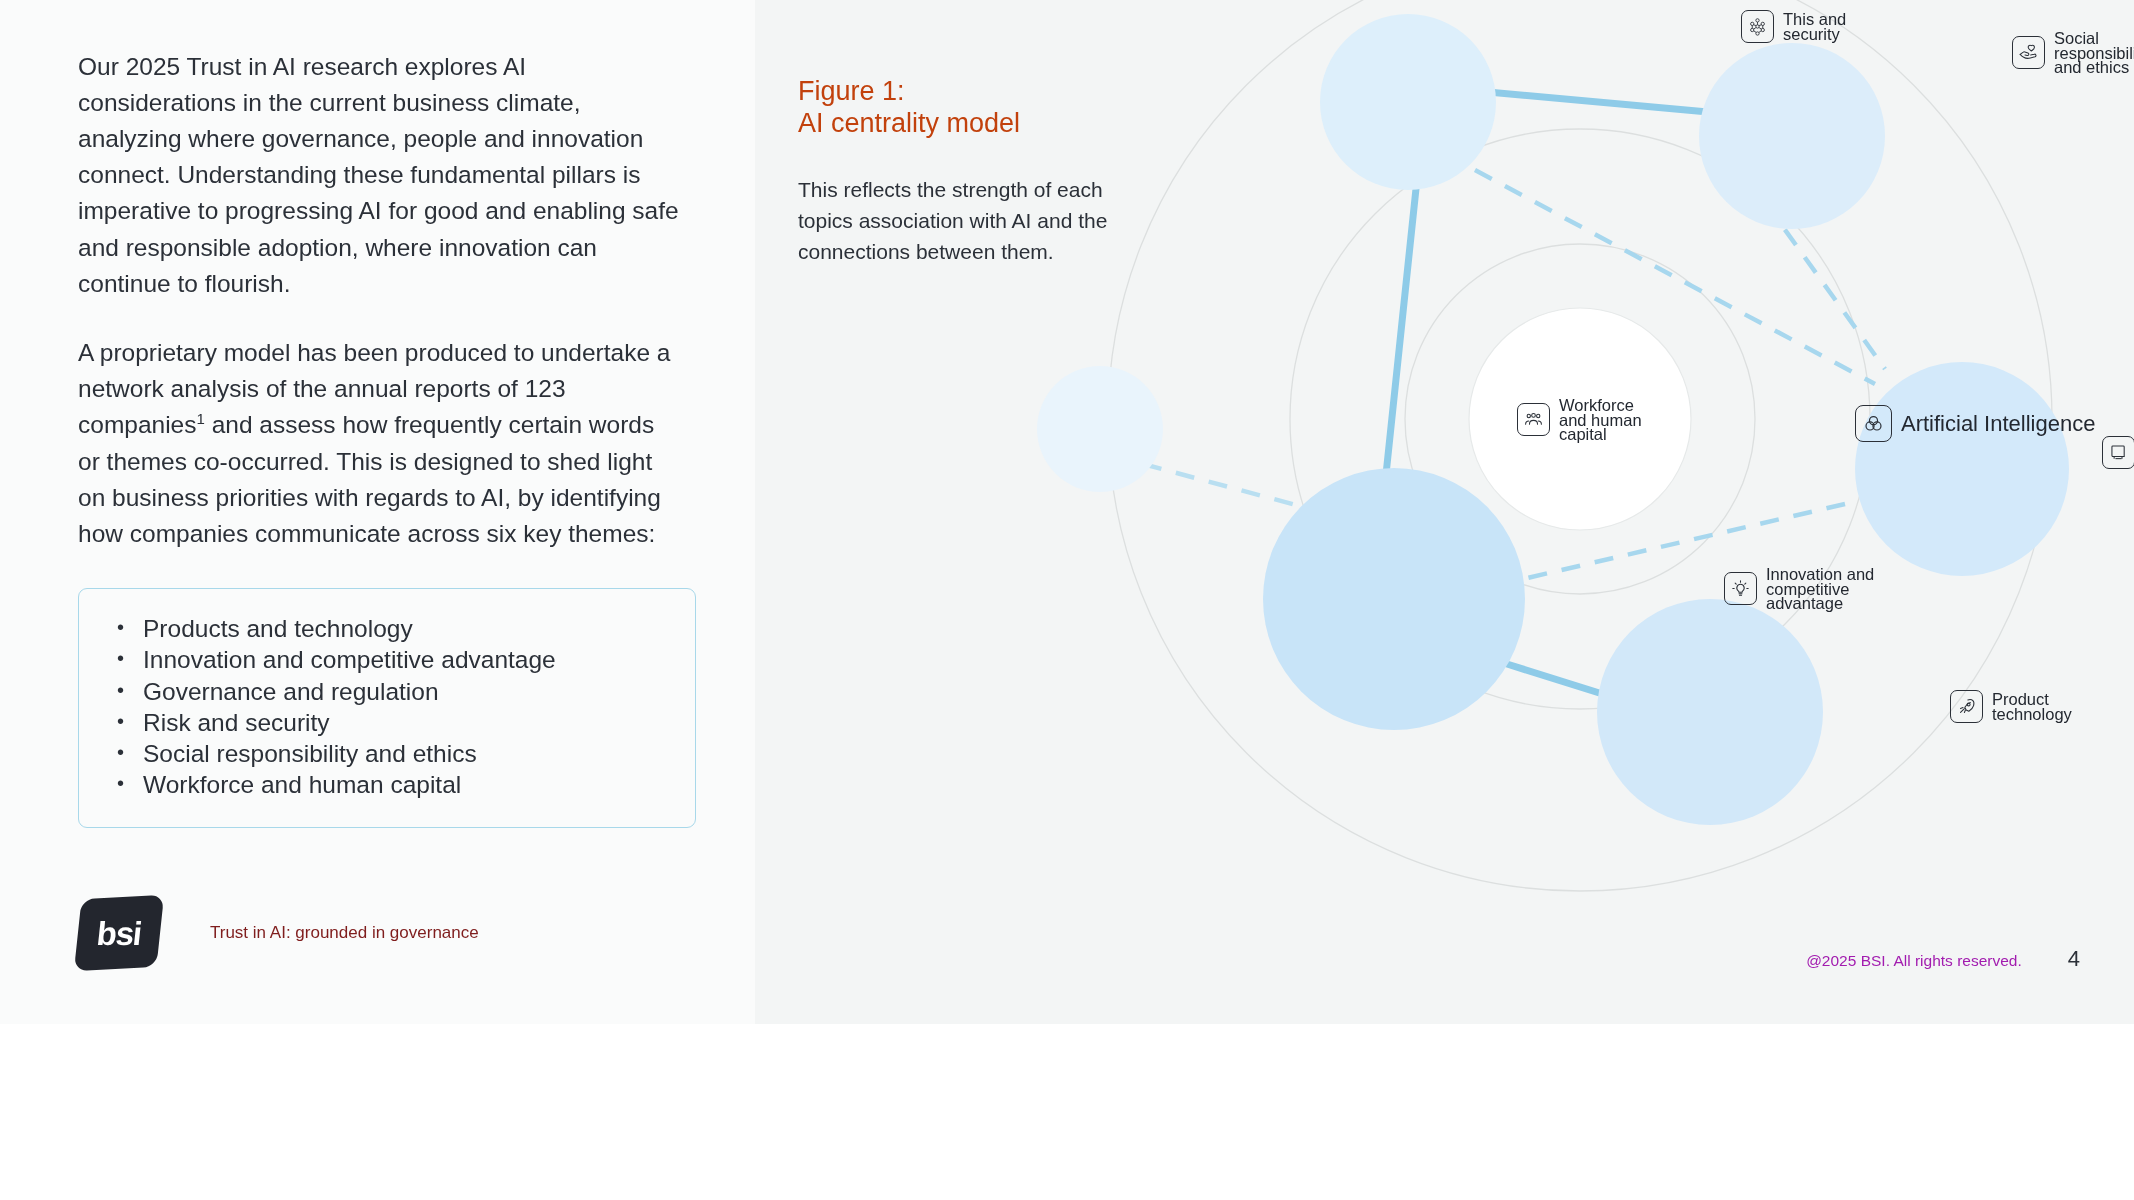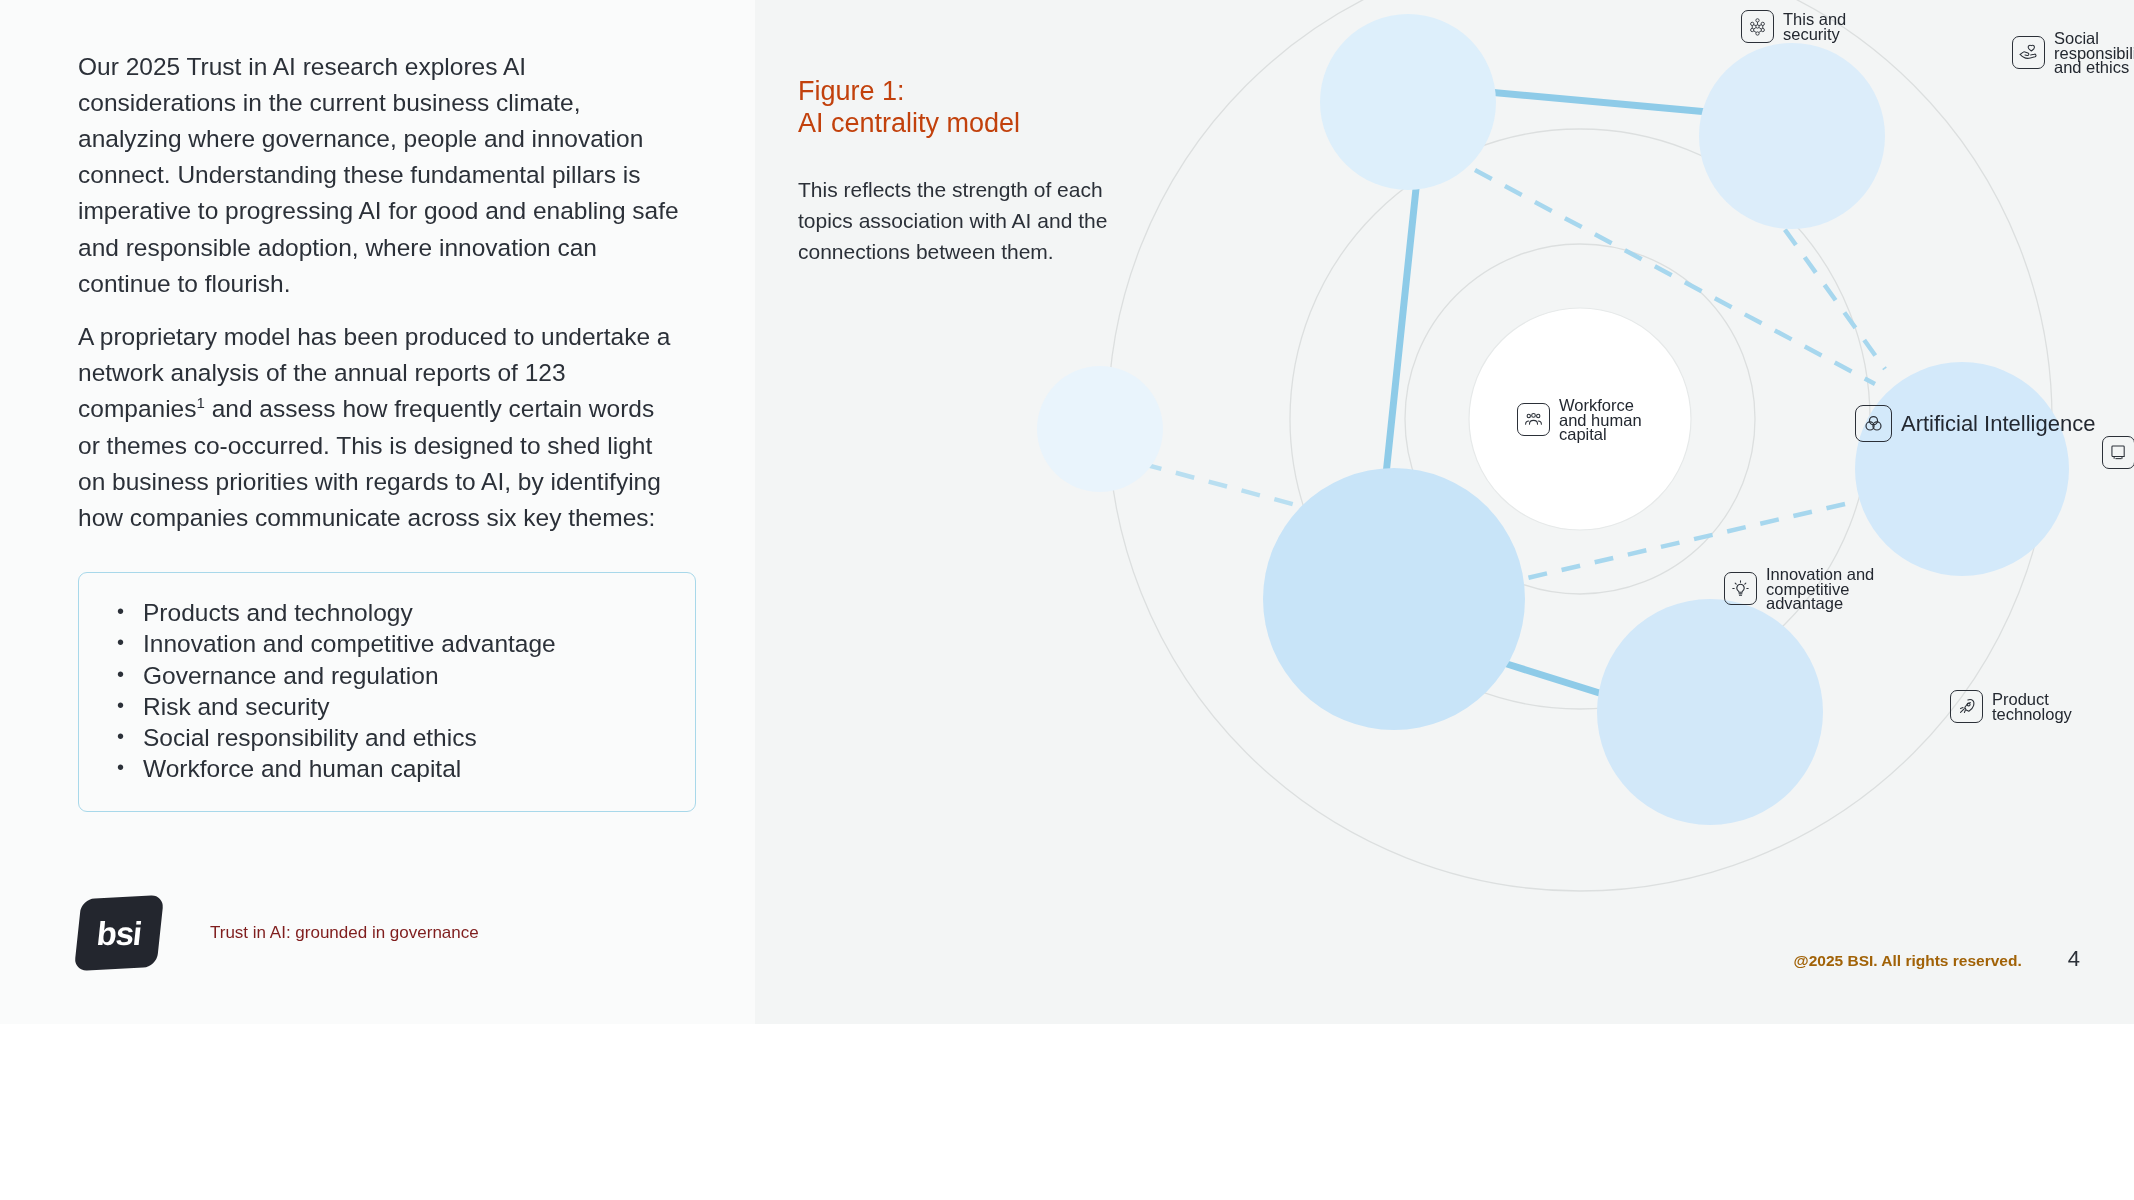--- a/index.html
+++ b/index.html
@@ -30,21 +30,21 @@
     line-height: 1.05;
     margin-bottom: 70px;
   }
   .body-para {
     font-size: 24.5px;
     line-height: 36.2px;
     color: #2b3038;
     font-weight: 400;
     max-width: 620px;
   }
-  .body-para + .body-para { margin-top: 17px; }
+  .body-para + .body-para { margin-top: 33px; }
   .body-para sup {
     font-size: 15px;
     vertical-align: super;
     line-height: 0;
   }
   .theme-box {
     margin-top: 36px;
     width: 618px;
     border: 1.4px solid #a8d8ea;
     border-radius: 9px;
@@ -158,21 +158,21 @@
   .footer-right {
     position: absolute;
     right: 0; bottom: 0;
     width: 100%;
     padding: 0 54px 52px 0;
     display: flex;
     justify-content: flex-end;
     align-items: baseline;
     gap: 46px;
   }
-  .copyright { font-size: 15.5px; color: #a16207; font-weight: bold; }
+  .copyright { font-size: 15.5px; color: #a21caf; }
   .page-num { font-size: 22px; color: #2b3038; }
 </style>
 </head>
 <body>
 
 <div class="slide">
 
   <div class="left-panel">
 
     <h1 class="page-title">Introduction</h1>

